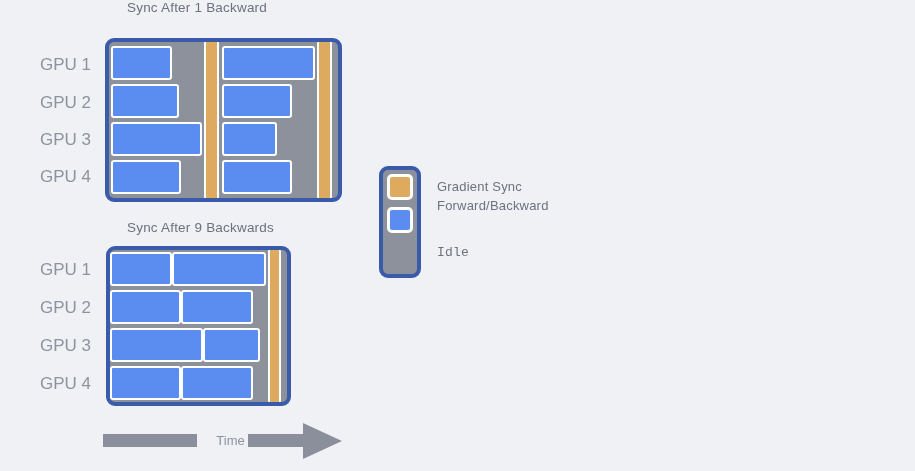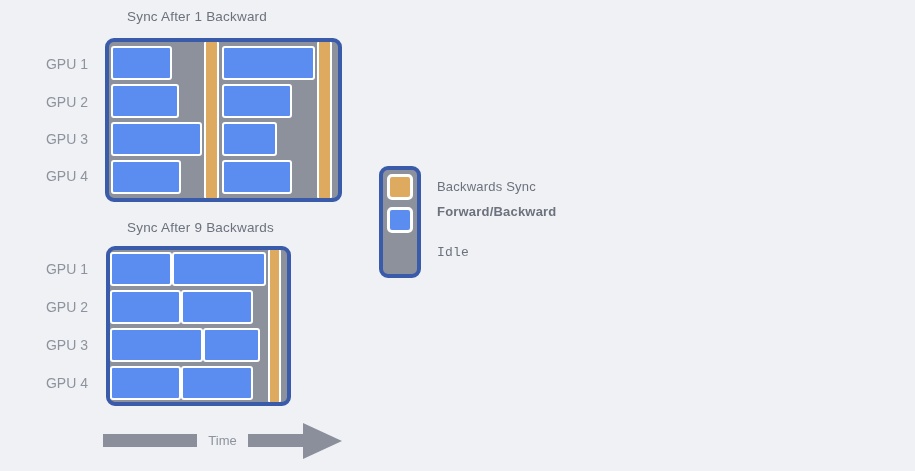--- a/index.html
+++ b/index.html
@@ -14,31 +14,31 @@
     background: var(--background, #F0F1F4);
     overflow: hidden;
   }
   .fig-title {
     position: absolute;
     font-size: 13.5px;
     color: var(--title_text, #6C727D);
     letter-spacing: 0.2px;
     white-space: nowrap;
   }
-  .title-1 { left: 127px; top: 9px; }
+  .title-1 { left: 127px; top: 0; }
   .title-2 { left: 127px; top: 220px; }
 
   .gpu-label {
     position: absolute;
     left: 40px;
     width: 48px;
     height: 17px;
     line-height: 17px;
     text-align: right;
-    font-size: 14px;
+    font-size: 17px;
     color: var(--label_text, #8D939E);
     white-space: nowrap;
   }
   .d1-r0 { top: 56px; }  .d1-r1 { top: 94px; }  .d1-r2 { top: 131px; } .d1-r3 { top: 168px; }
   .d2-r0 { top: 261px; } .d2-r1 { top: 299px; } .d2-r2 { top: 337px; } .d2-r3 { top: 375px; }
 
   .box {
     position: absolute;
     box-sizing: border-box;
     background: var(--idle_gray, #8C919C);
@@ -84,36 +84,37 @@
   .swatch-fb   { left: 4px; top: 37px; background: var(--forward_blue, #5B8DF0); }
   .legend-label {
     position: absolute;
     left: 437px;
     font-size: 13px;
     color: var(--title_text, #6C727D);
     letter-spacing: 0.2px;
     white-space: nowrap;
   }
   .legend-label-0 { top: 179px; }
-  .legend-label-1 { top: 204px; font-weight: bold; }
+  .legend-label-1 { top: 198px; }
   .legend-label-2 { top: 245px; font-family: Liberation Mono, monospace; }
 
   .time-bar {
     position: absolute;
     left: 103px; top: 434px;
     width: 94px; height: 13px;
     background: var(--arrow_gray, #8A8F9B);
   }
   .time-label {
     position: absolute;
     left: 197px; top: 433px;
     width: 51px;
     text-align: center;
     font-size: 13px;
     color: var(--label_text, #8D939E);
+    padding-left: 8px;
   }
   .arrow-shaft {
     position: absolute;
     left: 248px; top: 434px;
     width: 56px; height: 13px;
     background: var(--arrow_gray, #8A8F9B);
   }
   .arrow-head {
     position: absolute;
     left: 303px; top: 423px;
@@ -160,21 +161,21 @@
       <div class="block fb" style="left: 93px; top: 78px; width: 57px; height: 34px;"></div>
       <div class="block fb" style="left: 0px; top: 116px; width: 71px; height: 34px;"></div>
       <div class="block fb" style="left: 71px; top: 116px; width: 72px; height: 34px;"></div>
       <div class="block sync" style="left: 158px; top: 0px; width: 13px; height: 152px;"></div>
     </div>
 
   <div class="legend-box">
     <div class="swatch swatch-sync"></div>
     <div class="swatch swatch-fb"></div>
   </div>
-  <div class="legend-label legend-label-0">Backwards Sync</div>
+  <div class="legend-label legend-label-0">Gradient Sync</div>
   <div class="legend-label legend-label-1">Forward/Backward</div>
   <div class="legend-label legend-label-2">Idle</div>
 
   <div class="time-bar"></div>
   <div class="time-label">Time</div>
   <div class="arrow-shaft"></div>
   <div class="arrow-head"></div>
 
 </div>
 

